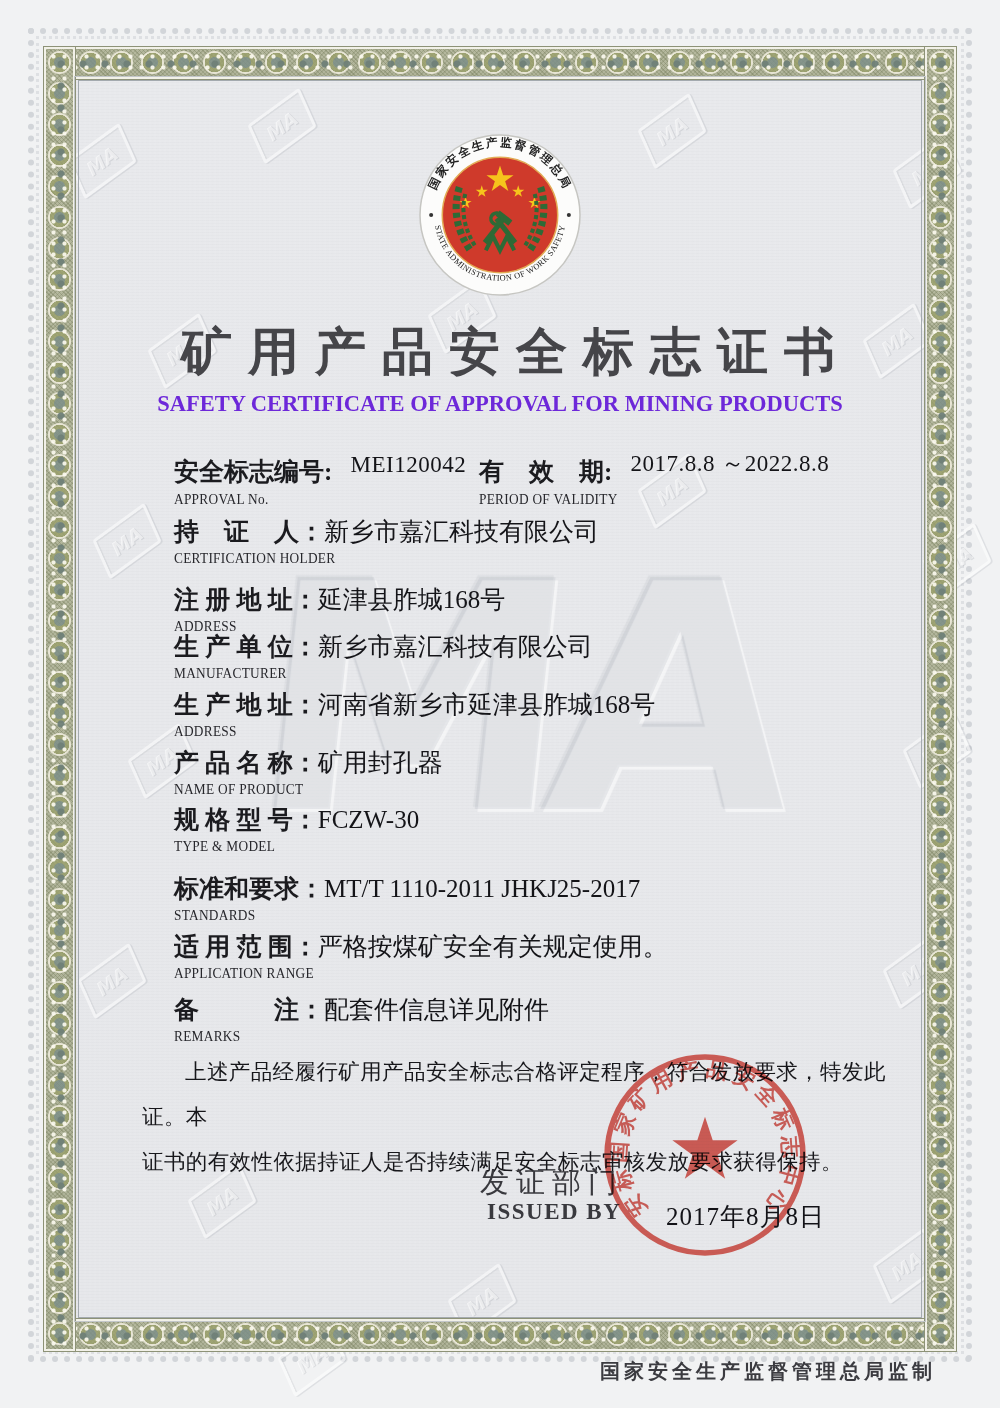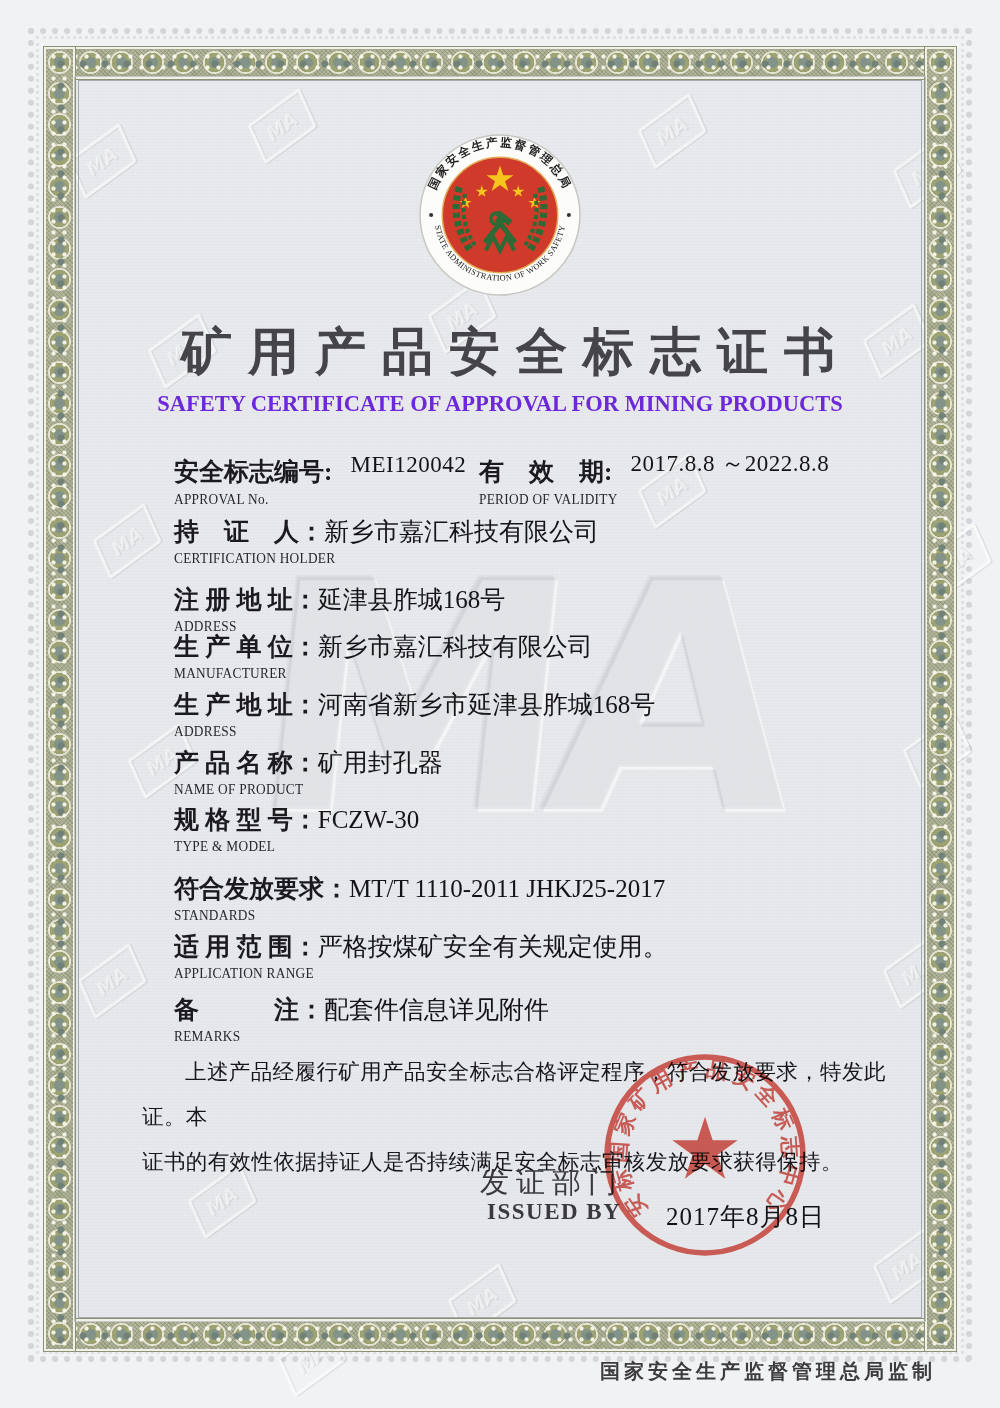--- a/index.html
+++ b/index.html
@@ -219,21 +219,21 @@
       <div class="zrow"><span class="flabel">产 品 名 称：</span><span class="fvalue">矿用封孔器</span></div>
       <div class="erow">NAME OF PRODUCT</div>
     </div>
 
     <div class="frow" style="top:365px">
       <div class="zrow"><span class="flabel">规 格 型 号：</span><span class="fvalue">FCZW-30</span></div>
       <div class="erow">TYPE &amp; MODEL</div>
     </div>
 
     <div class="frow" style="top:434px">
-      <div class="zrow"><span class="flabel">符合发放要求：</span><span class="fvalue">MT/T 1110-2011 JHKJ25-2017</span></div>
+      <div class="zrow"><span class="flabel">标准和要求：</span><span class="fvalue">MT/T 1110-2011 JHKJ25-2017</span></div>
       <div class="erow">STANDARDS</div>
     </div>
 
     <div class="frow" style="top:492px">
       <div class="zrow"><span class="flabel">适 用 范 围：</span><span class="fvalue">严格按煤矿安全有关规定使用。</span></div>
       <div class="erow">APPLICATION RANGE</div>
     </div>
 
     <div class="frow" style="top:555px">
       <div class="zrow"><span class="flabel">备　　　注：</span><span class="fvalue">配套件信息详见附件</span></div>

